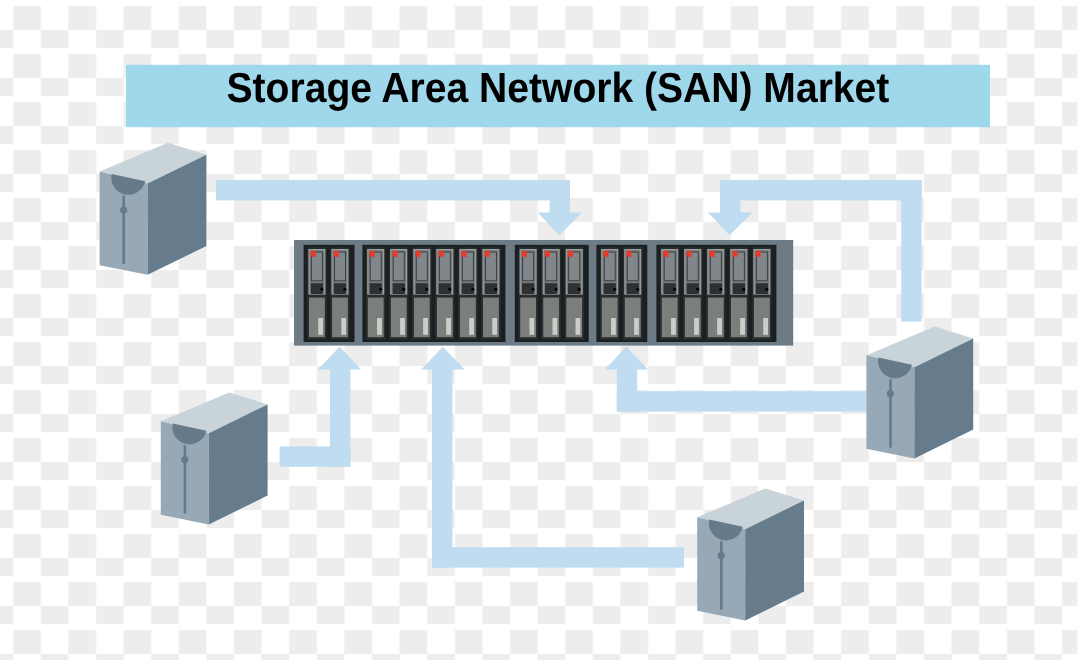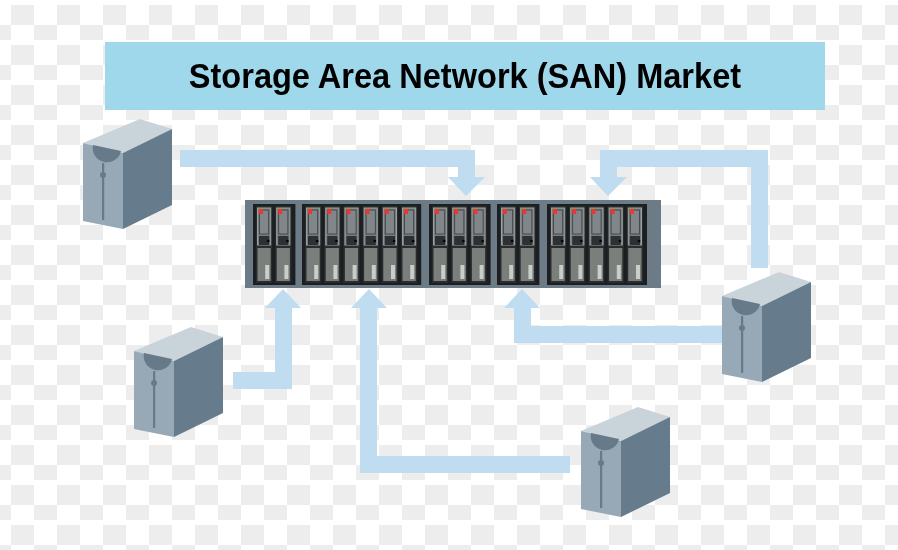--- a/index.html
+++ b/index.html
@@ -7,23 +7,23 @@
       width: 898px; height: 550px; overflow: hidden; position: relative;
       background-color: #ffffff;
       background-image:
         linear-gradient(45deg, #ececec 25%, transparent 25%, transparent 75%, #ececec 75%),
         linear-gradient(45deg, #ececec 25%, transparent 25%, transparent 75%, #ececec 75%);
       background-size: 0 0;
       font-family: "Liberation Sans", sans-serif;
     }
     .checker { position: absolute; left: 0; top: 0; width: 898px; height: 550px; }
     .title-banner {
-      position: absolute; left: 105px; top: 42px; width: 720px; height: 68px;
+      position: absolute; left: 105px; top: 54px; width: 720px; height: 52px;
       background: #9fd8ea;
-      display: flex; align-items: center; justify-content: center;
+      display: flex; justify-content: center;
     }
     .title-text {
       font-family: "Liberation Sans", sans-serif;
       font-weight: bold; font-size: 35px; color: #000000;
       transform: scaleX(0.93); white-space: nowrap;
     }
     svg.diagram { position: absolute; left: 0; top: 0; }
   </style>
 </head>
 <body>

